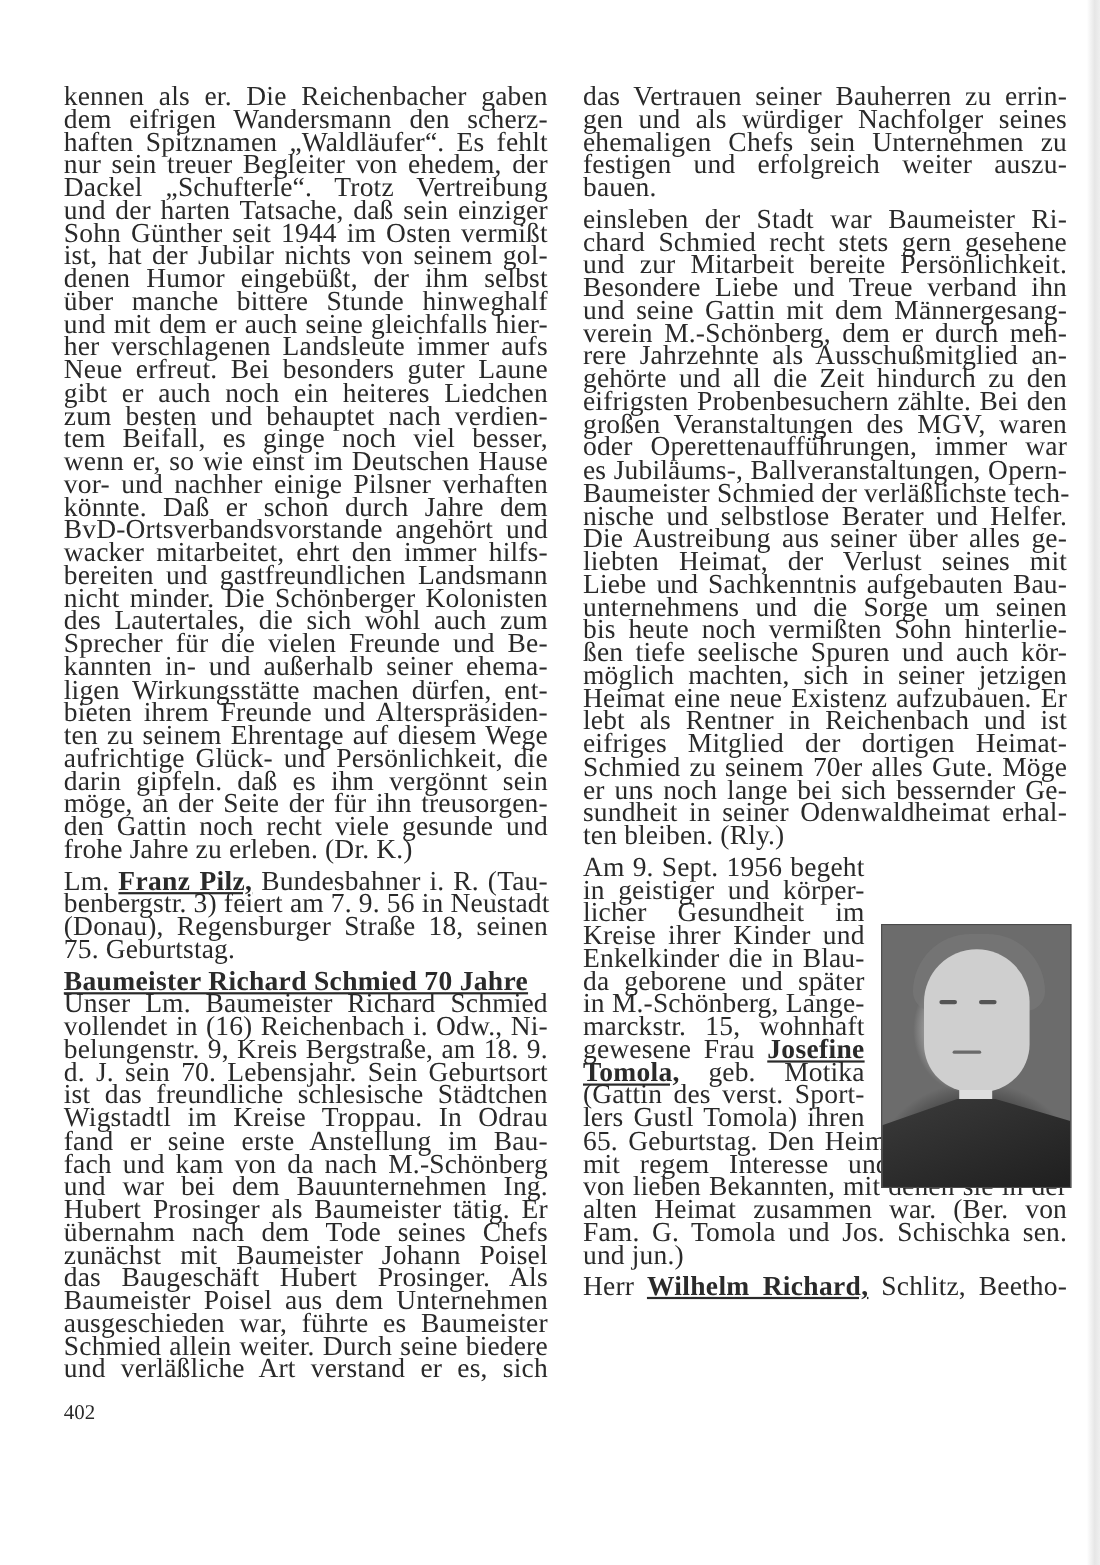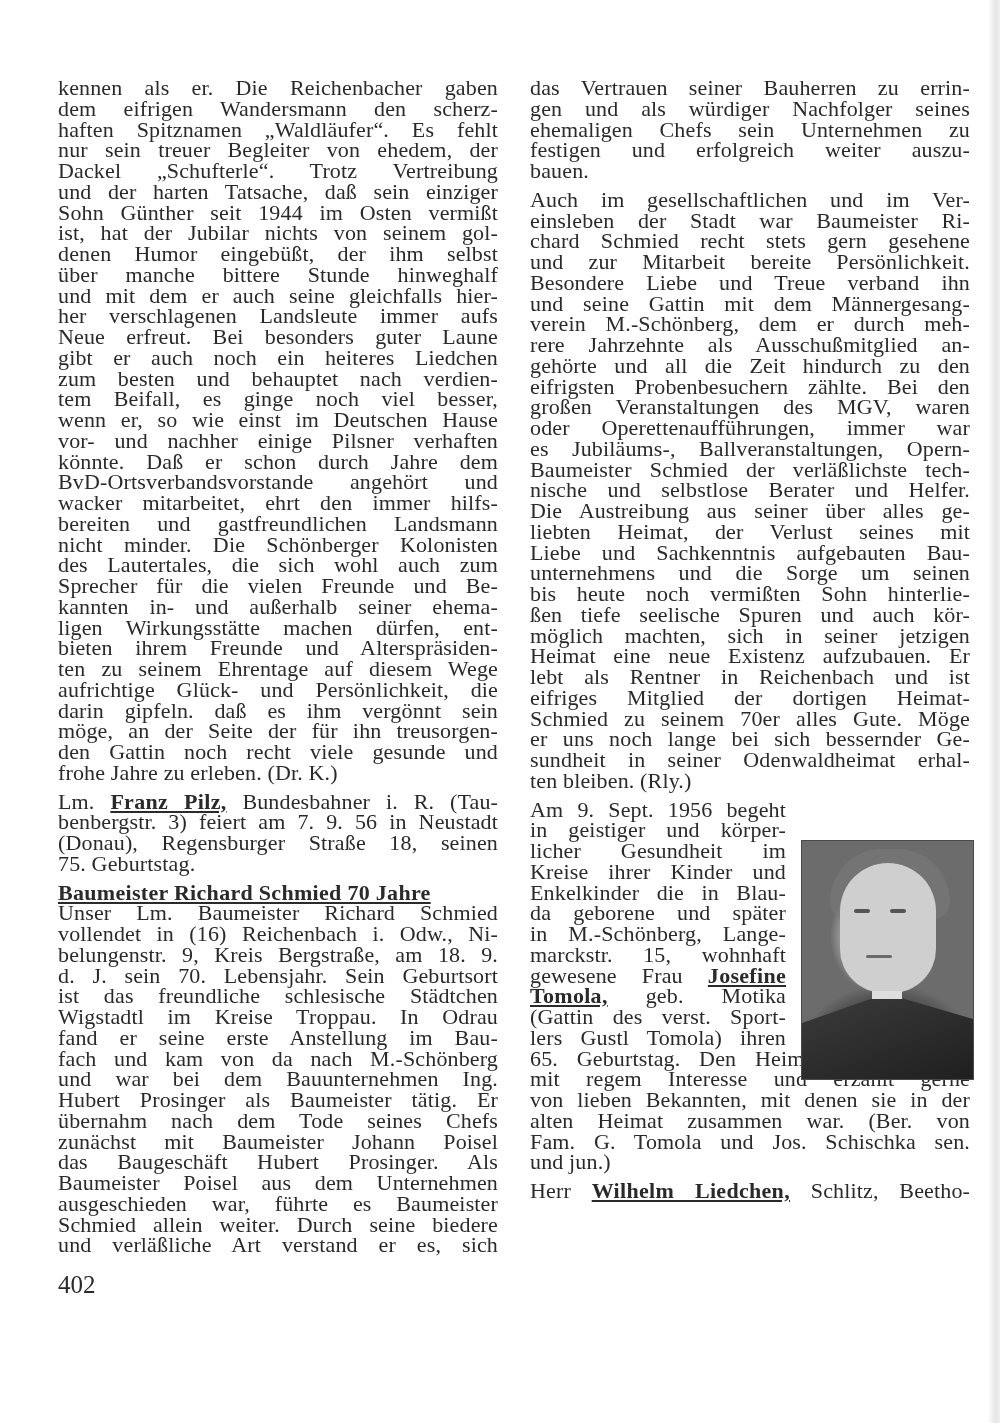--- a/index.html
+++ b/index.html
@@ -6,21 +6,21 @@
   body {
     width: 1000px; height: 1423px; background: #ffffff; position: relative; overflow: hidden;
     font-family: "Liberation Serif", "DejaVu Serif", serif; color: #2a2a2a;
   }
   .edge-shadow {
     position: absolute; top: 0; right: 0; width: 12px; height: 1423px;
     background: linear-gradient(to right, #ffffff, #e6e6e6 60%, #efefef);
   }
   .col {
     position: absolute; top: 78px; width: 440px;
-    font-size: 22px; line-height: 20.75px; letter-spacing: 0.15px;
+    font-size: 25px; line-height: 20.75px; letter-spacing: 0.15px;
   }
   .col-left { left: 58px; }
   .col-right { left: 530px; }
   .line {
     display: block; white-space: nowrap; text-align: justify; text-align-last: justify;
     height: 20.75px;
   }
   .line.last { text-align-last: left; }
   .para-gap { height: 8px; }
   b { font-weight: bold; letter-spacing: 0.3px; text-decoration: underline; }
@@ -45,21 +45,21 @@
   }
   .photo .eye-l { left: 52px; } .photo .eye-r { left: 88px; }
   .photo .mouth { position: absolute; left: 64px; top: 114px; width: 26px; height: 3px; background: #6a6a6a; border-radius: 2px; }
   .photo .collar {
     position: absolute; left: 0; top: 158px; width: 171px; height: 80px;
     background: linear-gradient(160deg, #3b3b3b, #1f1f1f);
     clip-path: polygon(0 30%, 40% 0, 60% 0, 100% 25%, 100% 100%, 0 100%);
   }
   .photo .neck { position: absolute; left: 70px; top: 150px; width: 30px; height: 22px; background: #dedede; border-radius: 0 0 14px 14px; }
   .page-number {
-    position: absolute; left: 58px; top: 1274px; font-size: 25px; line-height: 22px;
+    position: absolute; left: 58px; top: 1274px; font-size: 19px; line-height: 22px;
   }
 </style>
 </head>
 <body>
 
 <div class="edge-shadow"></div>
 
 <div class="col col-left">
   <div id="lp1">
       <span class="line">kennen als er. Die Reichenbacher gaben</span>
@@ -132,21 +132,20 @@
 <div class="col col-right">
   <div id="rp1">
       <span class="line">das Vertrauen seiner Bauherren zu errin-</span>
       <span class="line">gen und als würdiger Nachfolger seines</span>
       <span class="line">ehemaligen Chefs sein Unternehmen zu</span>
       <span class="line">festigen und erfolgreich weiter auszu-</span>
       <span class="line last">bauen.</span>
     </div>
   <div class="para-gap"></div>
   <div id="rp2">
-      <span class="line">Auch im gesellschaftlichen und im Ver-</span>
       <span class="line">einsleben der Stadt war Baumeister Ri-</span>
       <span class="line">chard Schmied recht stets gern gesehene</span>
       <span class="line">und zur Mitarbeit bereite Persönlichkeit.</span>
       <span class="line">Besondere Liebe und Treue verband ihn</span>
       <span class="line">und seine Gattin mit dem Männergesang-</span>
       <span class="line">verein M.-Schönberg, dem er durch meh-</span>
       <span class="line">rere Jahrzehnte als Ausschußmitglied an-</span>
       <span class="line">gehörte und all die Zeit hindurch zu den</span>
       <span class="line">eifrigsten Probenbesuchern zählte. Bei den</span>
       <span class="line">großen Veranstaltungen des MGV, waren</span>
@@ -193,21 +192,21 @@
         <span class="line">65. Geburtstag. Den Heimatboten liest sie</span>
         <span class="line">mit regem Interesse und erzählt gerne</span>
         <span class="line">von lieben Bekannten, mit denen sie in der</span>
         <span class="line">alten Heimat zusammen war. (Ber. von</span>
         <span class="line">Fam. G. Tomola und Jos. Schischka sen.</span>
         <span class="line last">und jun.)</span>
       </div>
   </div>
   <div class="para-gap"></div>
   <div>
-    <span class="line"><span>Herr</span> <b>Wilhelm Liedchen,</b> <span>Schlitz, Beetho-</span></span>
+    <span class="line"><span>Herr</span> <b>Wilhelm Richard,</b> <span>Schlitz, Beetho-</span></span>
   </div>
 </div>
 
 <div class="photo">
   <div class="hair"></div>
   <div class="face"></div>
   <div class="eye-l"></div>
   <div class="eye-r"></div>
   <div class="mouth"></div>
   <div class="neck"></div>

